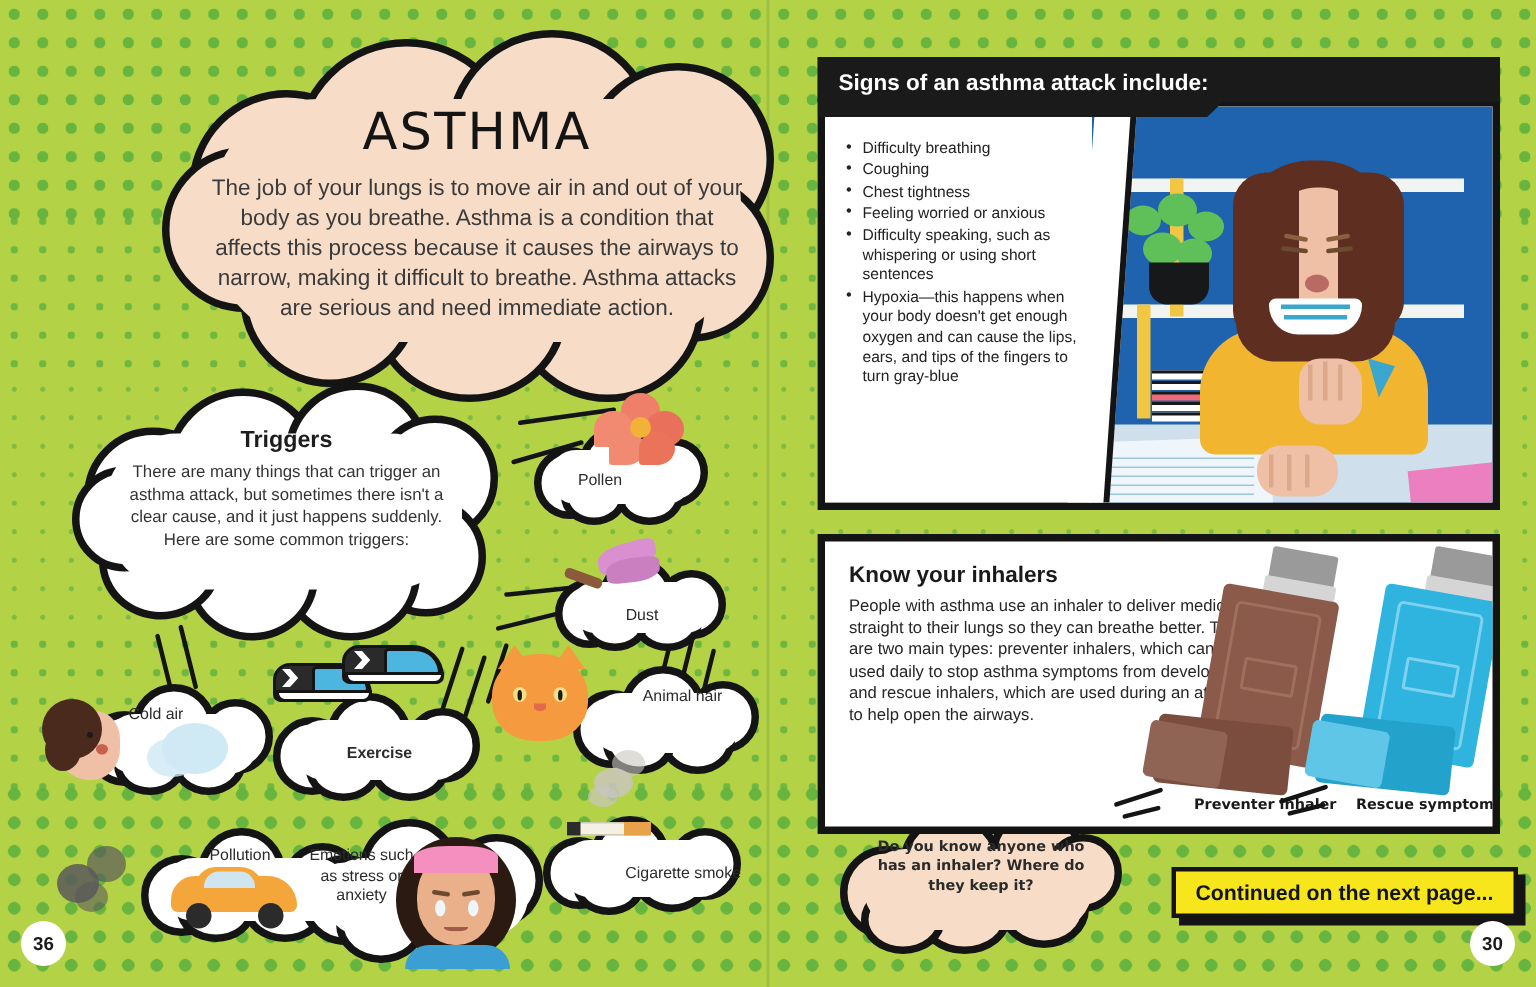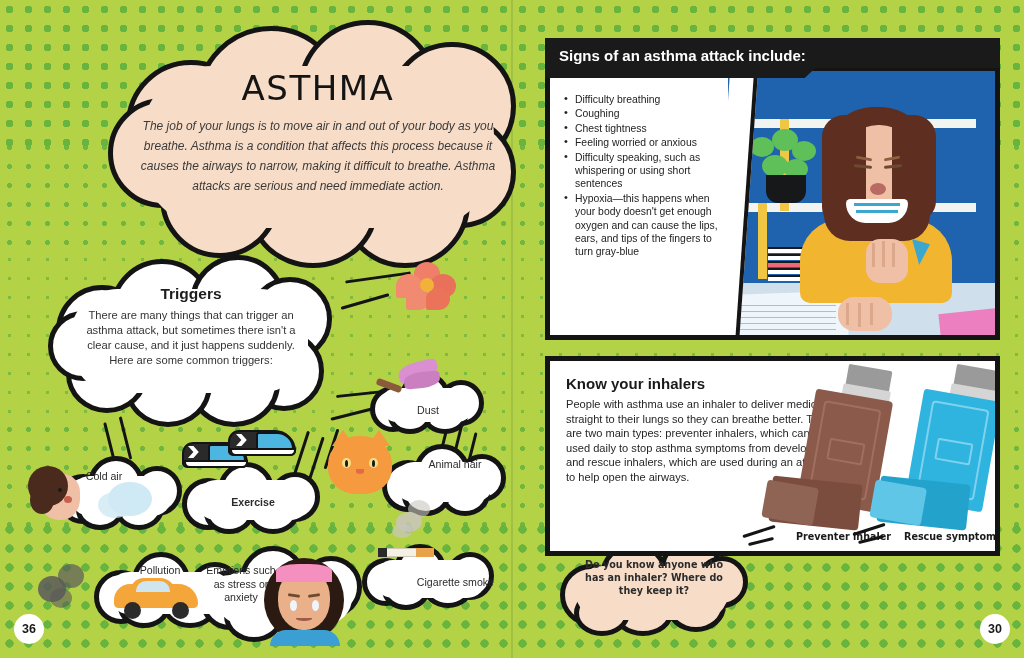--- a/index.html
+++ b/index.html
@@ -78,21 +78,21 @@
   }
 
   
   #titleCloud { left:108px; top:20px; width:420px; height:250px; --cbg:#f7ddc8; }
   #titleCloud .txt { left:30px; top:48px; width:360px; }
   .title-h {
     font-size:34px; font-weight:400; letter-spacing:1.5px;
     color:#141414; margin-bottom:8px;
     font-family:"DejaVu Sans", sans-serif;
   }
-  .title-p { font-size:12px; line-height:20px; color:#3a3a3a;font-style:italic; }
+  .title-p { font-size:15px; line-height:20px; color:#3a3a3a; }
 
   
   #triggersCloud { left:48px; top:255px; width:286px; height:172px; --cbg:#ffffff; }
   #triggersCloud .txt { left:26px; top:30px; width:234px; }
   .trig-h { font-size:15.5px; font-weight:700; color:#1d1d1d; margin-bottom:5px; }
   .trig-p { font-size:11.2px; line-height:15px; color:#333; }
 
   
   .tcloud { --cbg:#ffffff; }
   .tlabel { font-size:10.6px; line-height:13px; color:#333; }
@@ -282,20 +282,29 @@
     <div class="lobe" style="left:76px;  top:88px;  width:88px;  height:84px;"></div>
     <div class="lobe" style="left:18px;  top:80px;  width:82px;  height:78px;"></div>
     <div class="lobe" style="left:0px;   top:56px;  width:70px;  height:70px;"></div>
     <div class="fill" style="left:22px;  top:34px;  width:238px; height:104px; border-radius:48px;"></div>
     <div class="txt">
       <div class="trig-h">Triggers</div>
       <div class="trig-p">There are many things that can trigger an asthma attack, but sometimes there isn't a clear cause, and it just happens suddenly. Here are some common triggers:</div>
     </div>
   </div>
 
+  <div class="cloud tcloud" style="left:352px; top:280px; width:124px; height:72px;">
+    <div class="lobe" style="left:4px;  top:18px; width:48px; height:48px;"></div>
+    <div class="lobe" style="left:34px; top:4px;  width:52px; height:52px;"></div>
+    <div class="lobe" style="left:74px; top:12px; width:46px; height:46px;"></div>
+    <div class="lobe" style="left:58px; top:30px; width:46px; height:40px;"></div>
+    <div class="lobe" style="left:22px; top:32px; width:44px; height:38px;"></div>
+    <div class="fill" style="left:14px; top:20px; width:96px; height:36px; border-radius:18px;"></div>
+    <div class="txt tlabel" style="left:6px; top:34px; width:84px;">Pollen</div>
+  </div>
   <div class="art" style="left:396px; top:262px; width:62px; height:50px; z-index:11;">
     <div class="flower-p" style="left:18px; top:0px;  width:26px; height:24px; background:#ef7f68;"></div>
     <div class="flower-p" style="left:0px;  top:12px; width:26px; height:24px; background:#f28a72;"></div>
     <div class="flower-p" style="left:34px; top:12px; width:26px; height:24px; background:#e9705a;"></div>
     <div class="flower-p" style="left:10px; top:26px; width:24px; height:22px; background:#f08a70;"></div>
     <div class="flower-p" style="left:30px; top:26px; width:24px; height:22px; background:#ea7359;"></div>
     <div style="position:absolute; left:24px; top:16px; width:14px; height:14px; background:#f2b23a; border-radius:50%;"></div>
   </div>
 
   <div class="cloud tcloud" style="left:368px; top:368px; width:120px; height:68px;">
@@ -548,16 +557,19 @@
     <div class="lobe" style="left:44px;  top:8px;  width:68px; height:68px;"></div>
     <div class="lobe" style="left:104px; top:4px;  width:62px; height:62px;"></div>
     <div class="lobe" style="left:140px; top:22px; width:52px; height:52px;"></div>
     <div class="lobe" style="left:110px; top:46px; width:60px; height:52px;"></div>
     <div class="lobe" style="left:56px;  top:52px; width:62px; height:50px;"></div>
     <div class="lobe" style="left:18px;  top:56px; width:56px; height:46px;"></div>
     <div class="fill" style="left:20px;  top:32px; width:152px; height:54px; border-radius:27px;"></div>
     <div class="txt q-p">Do you know anyone who has an inhaler? Where do they keep it?</div>
   </div>
 
+  <div id="contBox">
+    <span>Continued on the next page...</span>
+  </div>
 
   <div class="pagenum" id="pn-right">30</div>
 
 </div>
 
 </body></html>

